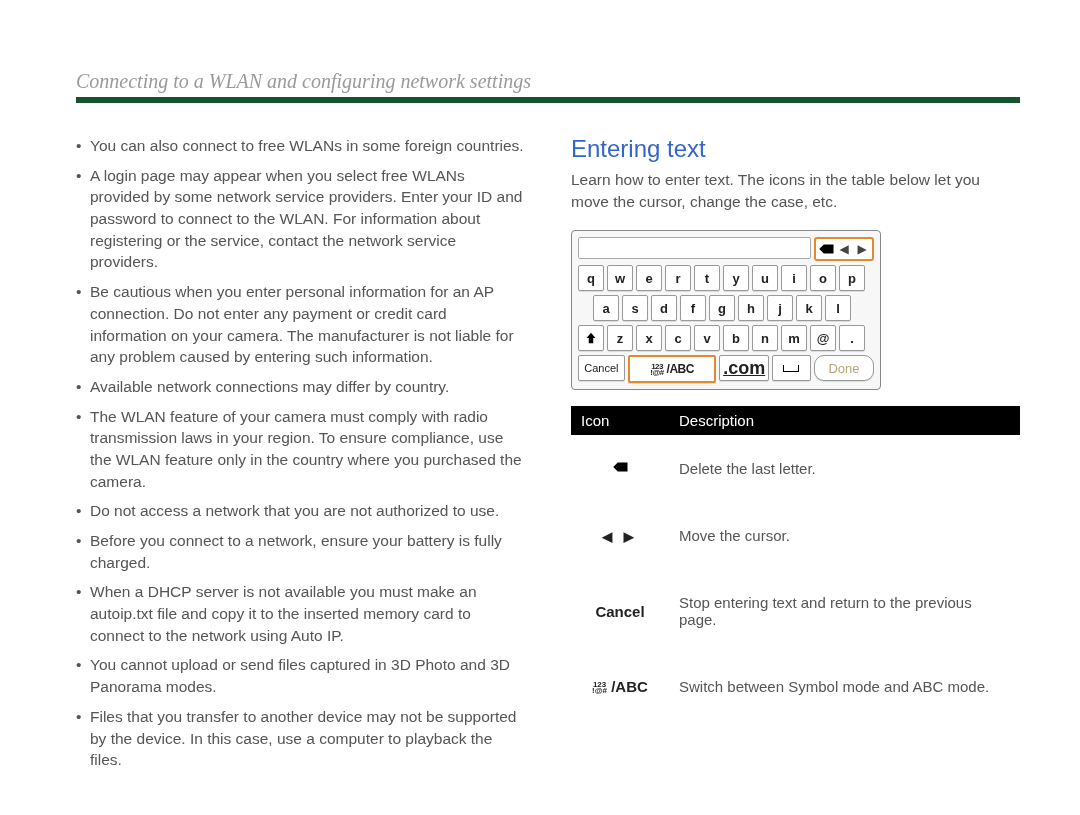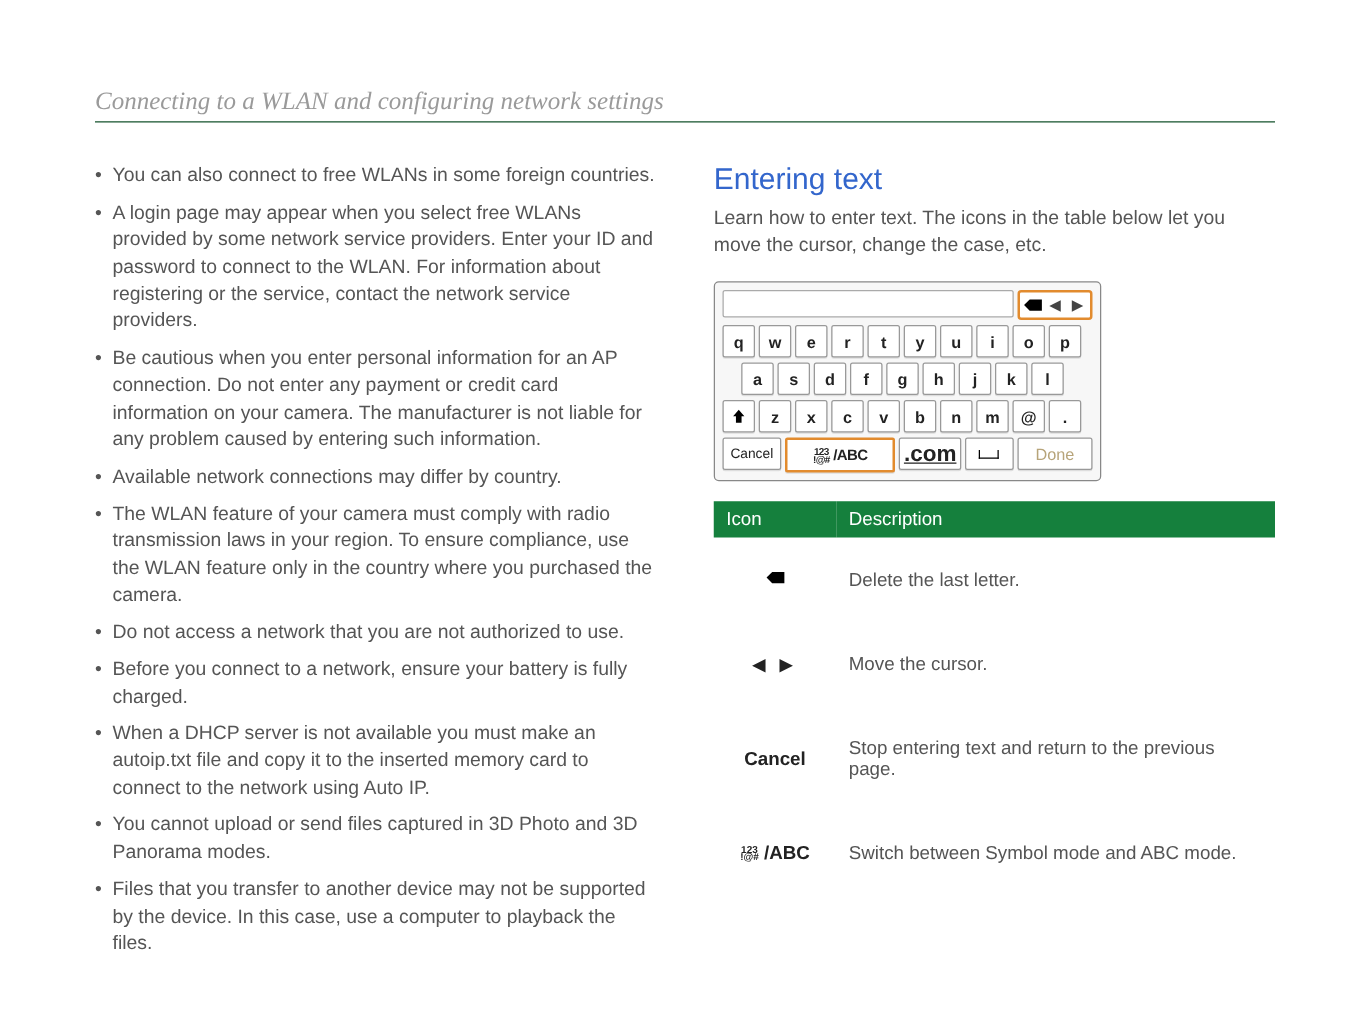--- a/index.html
+++ b/index.html
@@ -12,21 +12,21 @@
     padding: 70px 60px 30px 76px;
     display: flex;
     flex-direction: column;
   }
   .page-title {
     font-family: Georgia, serif;
     font-style: italic;
     font-size: 20px;
     font-weight: 300;
     color: #9a9a9a;
-    border-bottom: 1px solid #14532d;
+    border-bottom: 6px solid #14532d;
     padding-bottom: 4px;
     margin-bottom: 32px;
   }
   .columns {
     display: flex;
     gap: 46px;
   }
   .col {
     flex: 1;
   }
@@ -115,40 +115,40 @@
     font-size: 13px;
     font-weight: bold;
     color: #222;
     box-shadow: 0 1px 0 rgba(0,0,0,0.1);
   }
   .key.shift svg { width: 12px; height: 12px; }
   .bottom-key {
     flex: 1;
     text-align: center;
   }
-  .bottom-key.done { color: #b7a47a; font-weight: normal; }
+  .bottom-key.done { color: #b7a47a; font-weight: normal; border-radius: 10px; }
   .bottom-key.cancel { font-size: 11px; font-weight: normal; color:#222; flex:0.85; }
   .bottom-key.sym-abc {
     border: 2px solid #e28b2e;
     flex: 1.6;
     font-size: 12px;
     letter-spacing: -0.5px;
   }
   .bottom-key.com { flex: 0.9; font-size: 18px; text-decoration: underline;}
   .bottom-key.space { flex: 0.7; }
   .indent { width: 12px; }
   
   table.icon-table {
     width: 100%;
     border-collapse: collapse;
     font-size: 15px;
     color:#555;
   }
   table.icon-table thead th {
-    background: #15803d;
+    background: #000000;
     color: #fff;
     font-weight: normal;
     text-align: left;
     padding: 6px 10px;
   }
   table.icon-table thead th:first-child { width: 78px; }
   table.icon-table tbody td {
     padding: 25px 10px;
     border-bottom: 0;
     vertical-align: middle;

